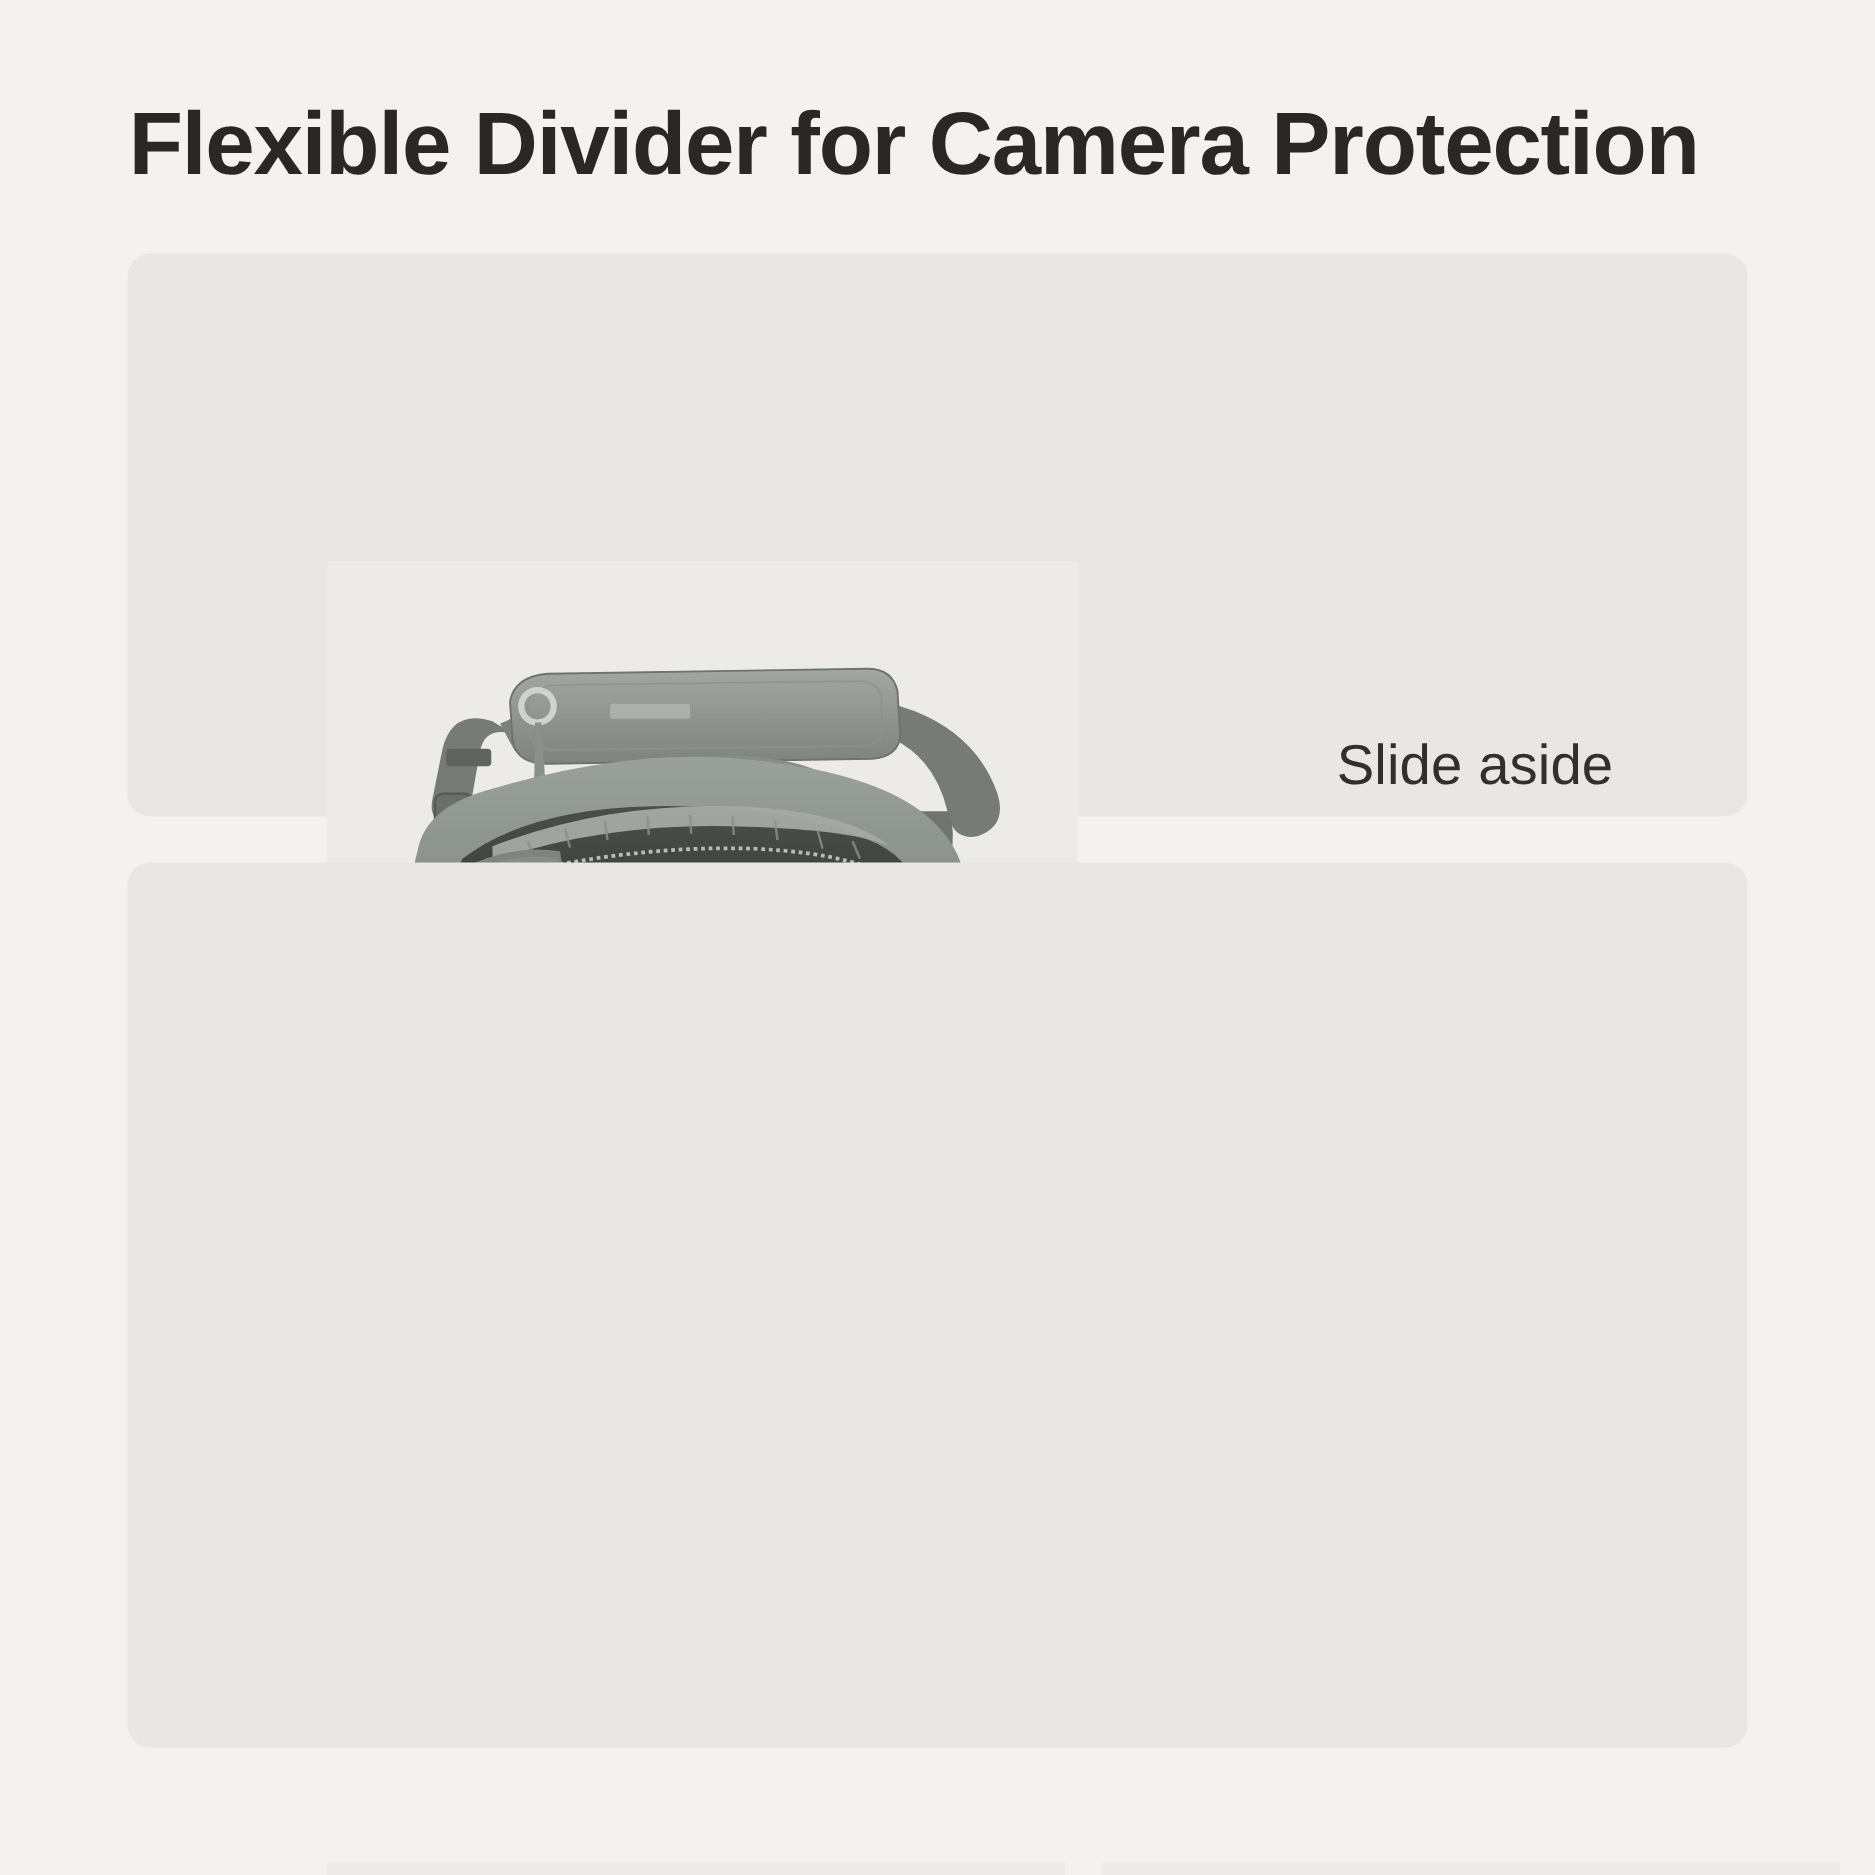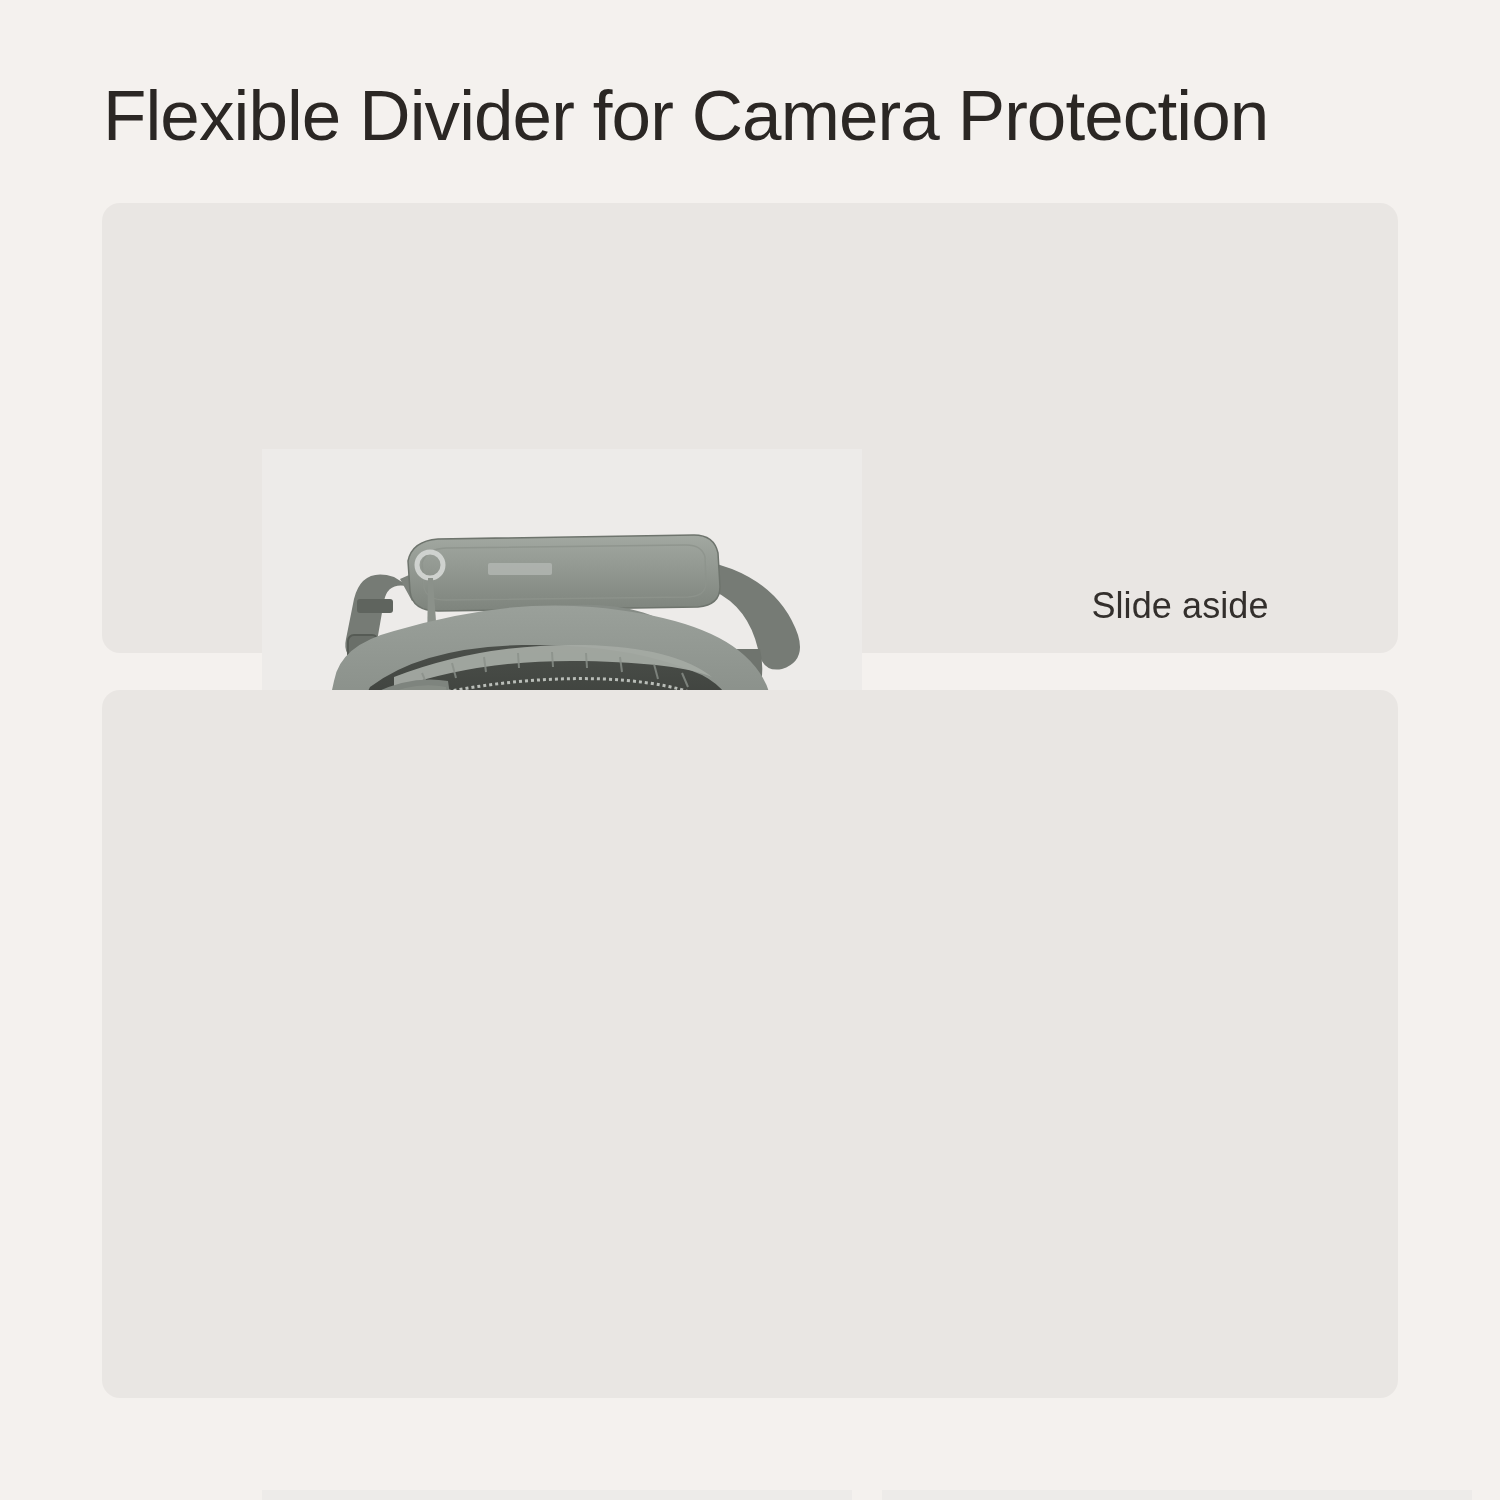--- a/index.html
+++ b/index.html
@@ -25,40 +25,40 @@
   }
 
   
   .title {
     position: absolute;
     left: 103px;
     top: 80px;
     width: 1310px;
     font-size: 71px;
     line-height: 1.0;
-    font-weight: 400;
+    font-weight: 700;
     letter-spacing: -0.9px;
     color: #2b2724;
     white-space: nowrap;
   }
 
   
   .panel {
     position: absolute;
     background: #e9e6e3;
     border-radius: 18px;
   }
   #panel-top    { left: 102px; top: 203px;  width: 1296px; height: 450px; }
   #panel-bottom { left: 102px; top: 690px;  width: 1296px; height: 708px; }
 
   
   .caption {
     position: absolute;
     color: #332f2c;
-    font-size: 36px;
+    font-size: 45px;
     line-height: 1.30;
     font-weight: 400;
     letter-spacing: 0.1px;
     text-align: center;
   }
   #caption-slide  { left: 878px; top: 380px;  width: 400px; }
 
   
   .photo {
     position: absolute;

